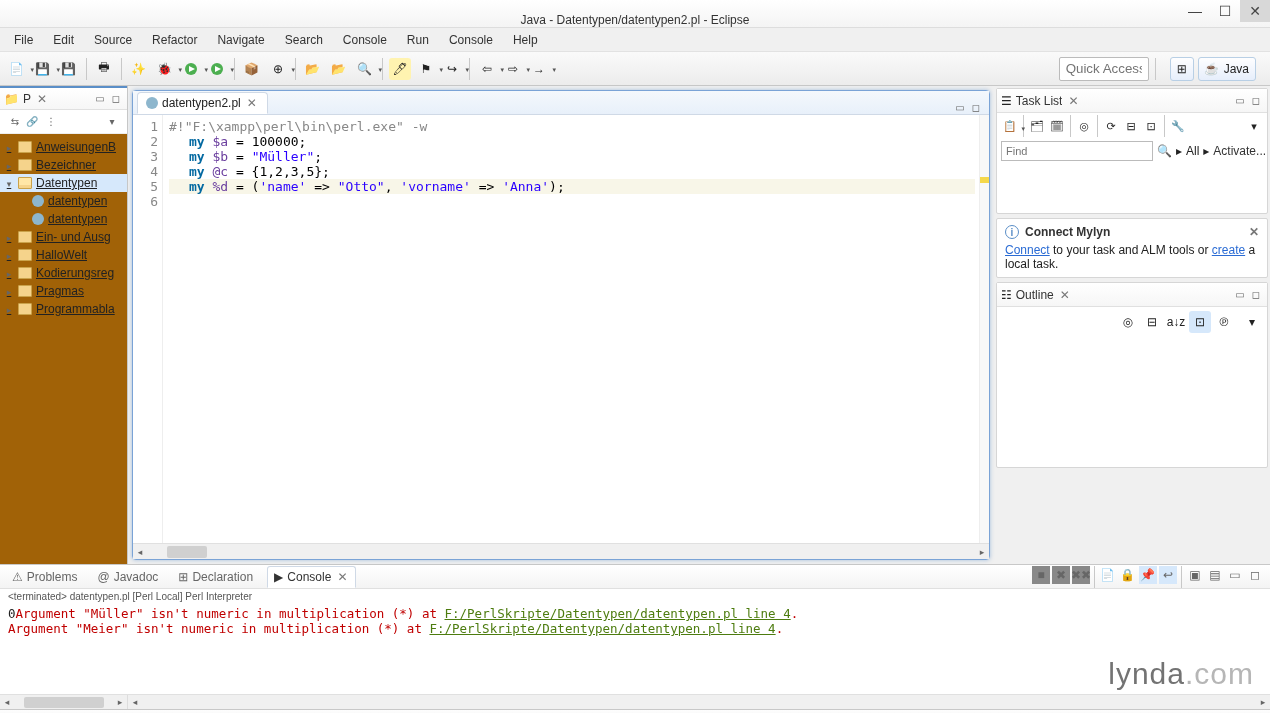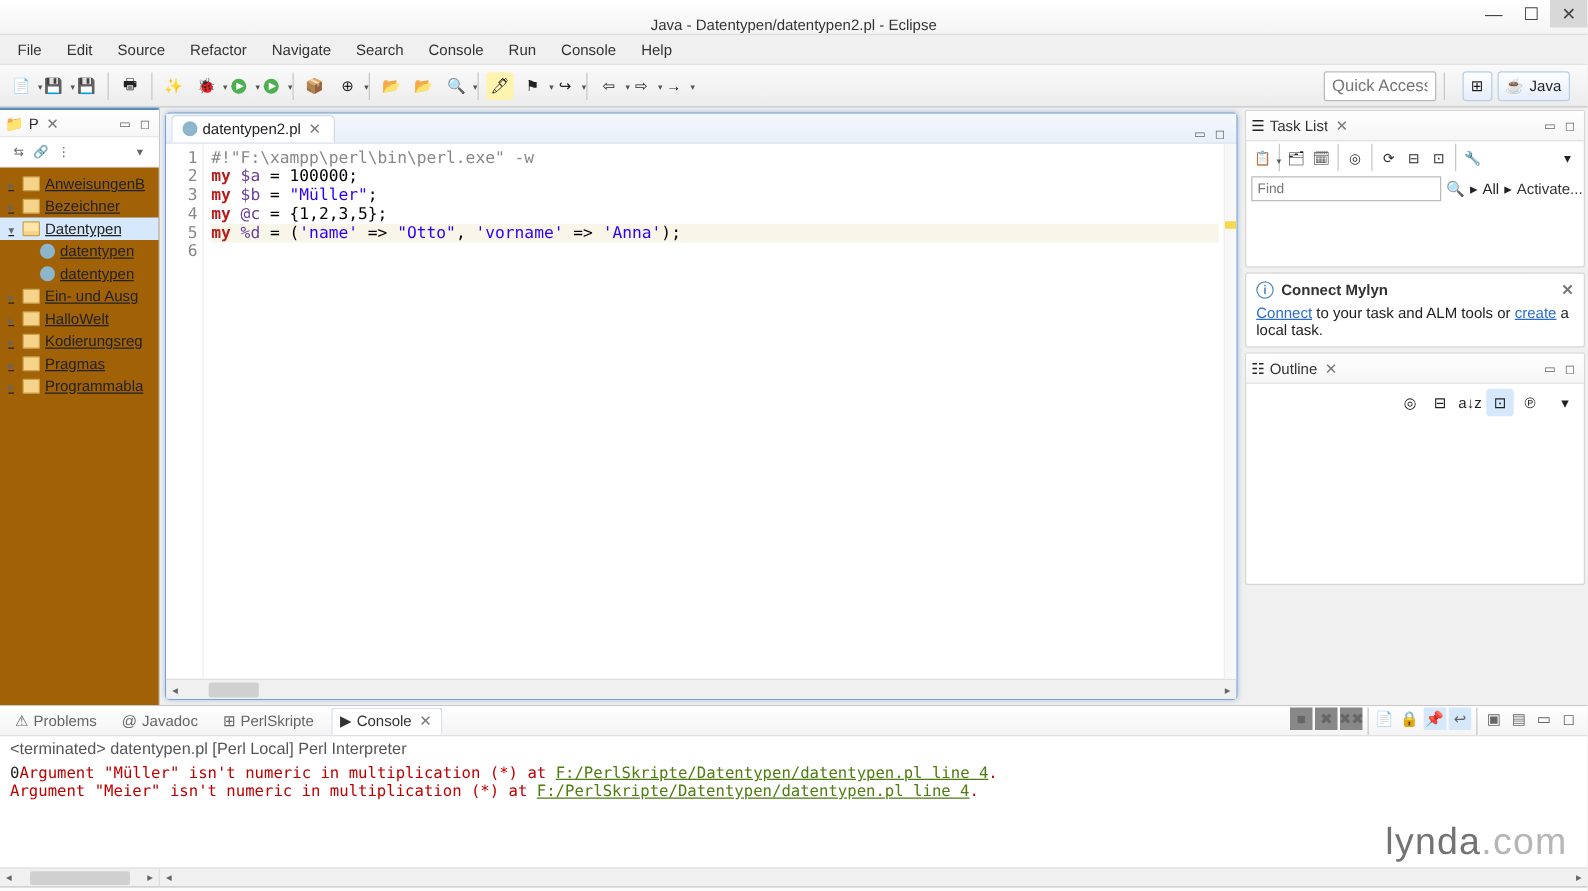--- a/index.html
+++ b/index.html
@@ -53,21 +53,21 @@
 .editor-tabs { height: 24px; display: flex; align-items: flex-end; background: linear-gradient(#f4f8fc,#e8f0fa); border-bottom: 1px solid #cfd9e6; padding-left: 4px;}
 .editor-tab { height: 22px; display: flex; align-items: center; gap: 4px; padding: 0 8px; background: #fff; border: 1px solid #cfd9e6; border-bottom: 1px solid #fff; border-top-left-radius: 4px; border-top-right-radius: 4px; }
 .editor-tab .icon-perl { width:12px;height:12px;border-radius:50%;background:#8db6cd;}
 .editor-tabs .view-tools { margin-left:auto; padding:0 6px; }
 .editor-body { flex: 1; display: flex; font-family: Consolas, monospace; font-size: 13px; line-height: 15px; overflow: hidden; background:#fff;}
 .gutter { width: 30px; background: #fff; border-right: 1px solid #eee; text-align: right; padding: 4px 4px 0 0; color: #888; }
 .gutter div { height: 15px; }
 .code { flex: 1; padding: 4px 4px 0 6px; position: relative;}
 .code-line { height: 15px; white-space: pre; }
 .code-line.current { background: #f8f6e8; }
-.tok-kw { color: #b91c1c; font-weight: bold; }
+.tok-kw { color: #0369a1; font-weight: bold; margin-left: 20px; }
 .tok-var { color: #6a3e9e; }
 .tok-str { color: #2a00ff; }
 .tok-comment { color: #888; }
 .tok-num { color: #000; }
 .tok-op { color: #000; }
 .right-strip { width:10px; background:#f8f8f8; border-left:1px solid #eee; position:relative;}
 .right-strip .mark { position:absolute; left:0; right:0; height:6px; background:#f5d84b; }
 .editor-hscroll { height: 16px; background: #f0f0f0; border-top:1px solid #e0e0e0; display:flex; align-items:center;}
 .editor-hscroll .thumb { width: 40px; height:12px; background:#d0d0d0; border-radius:2px; margin-left:20px;}
 
@@ -87,21 +87,21 @@
 .outline-body { height: 130px; }
 .outline-toolbar{display:flex;gap:2px;padding:4px;justify-content:flex-end;}
 
 
 .bottom { height: 130px; display: flex; flex-direction: column; background:#fff; border-top: 1px solid #c8c8c8;}
 .bottom-tabs { height: 24px; display: flex; align-items: center; background: linear-gradient(#fff,#f4f4f4); border-bottom: 1px solid #e0e0e0; padding: 0 6px; gap: 8px; }
 .bottom-tab { display: flex; align-items: center; gap: 4px; height: 22px; padding: 0 6px; color: #666; }
 .bottom-tab.active { background:#fff; border:1px solid #cfd9e6; border-bottom:1px solid #fff; border-radius:3px 3px 0 0; color:#333;}
 .bottom-tabs .view-tools{margin-left:auto;gap:2px;}
 .bottom-tabs .view-tool{width:18px;height:18px;font-size:12px;}
-.console-title { padding: 2px 8px; color:#555; font-size:13px;}
+.console-title { padding: 2px 8px; color:#555; font-size:10px;}
 .console { flex:1; font-family: Consolas, monospace; font-size: 12.5px; padding: 2px 8px; line-height: 15px; overflow:hidden;}
 .console .err { color: #c00000; }
 .console a { color: #4d7c0f; }
 
 
 .statusbar { height: 22px; background: linear-gradient(#fdfdfd,#ececec); border-top: 1px solid #c8c8c8; display: flex; align-items: center; }
 .statusbar .spacer{flex:1;}
 
 .watermark { position:absolute; right:16px; bottom:22px; font-size:30px; color:#b6b6b6; font-family: Arial, sans-serif; letter-spacing:1px; pointer-events:none;}
 .watermark b{color:#737373; font-weight:normal;}
@@ -376,21 +376,21 @@
   <div class="bottom-tab">
         <span>⚠</span>
         <span>Problems</span>
       </div>
       <div class="bottom-tab">
         <span>@</span>
         <span>Javadoc</span>
       </div>
       <div class="bottom-tab">
         <span>⊞</span>
-        <span>PerlSkripte</span>
+        <span>Declaration</span>
       </div>
       <div class="bottom-tab active">
         <span>▶</span>
         <span>Console</span>
         <span class="view-close">✕</span>
       </div>
       <div class="view-tools">
         <span class="view-tool" style="background: rgb(136, 136, 136);">■</span>
         <span class="view-tool" style="background: rgb(136, 136, 136);">✖</span>
         <span class="view-tool" style="background: rgb(136, 136, 136);">✖✖</span>

